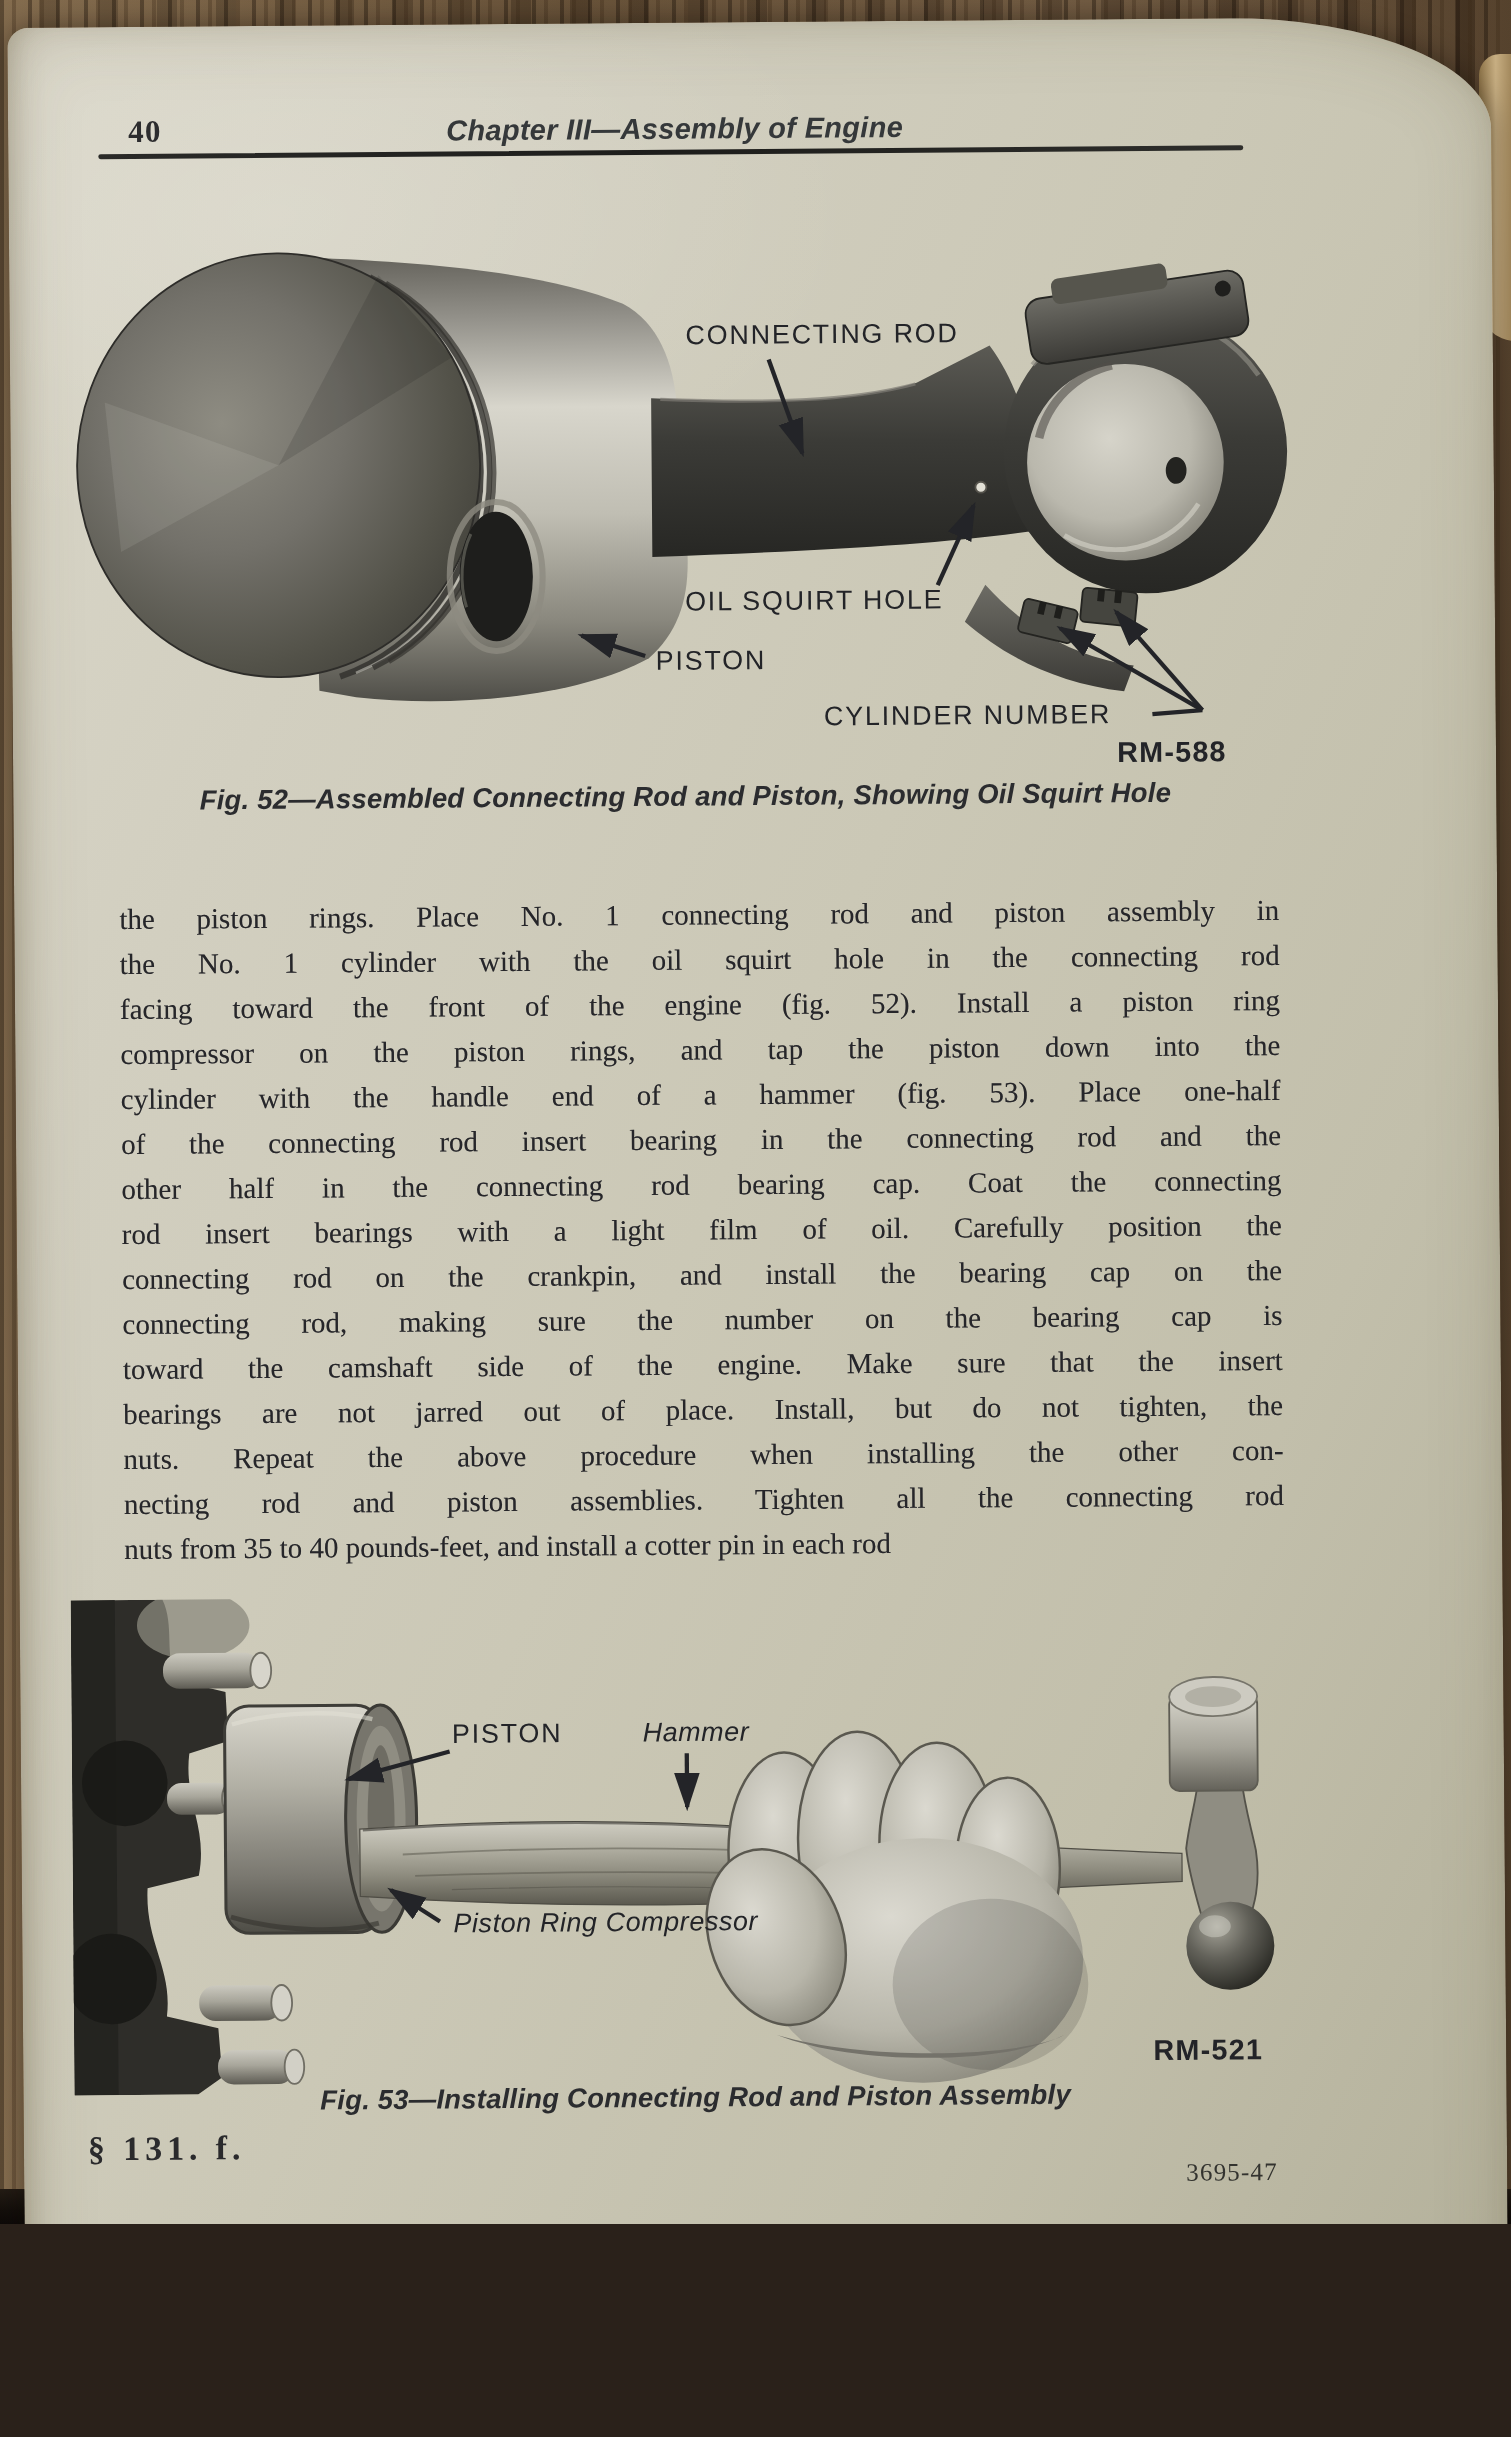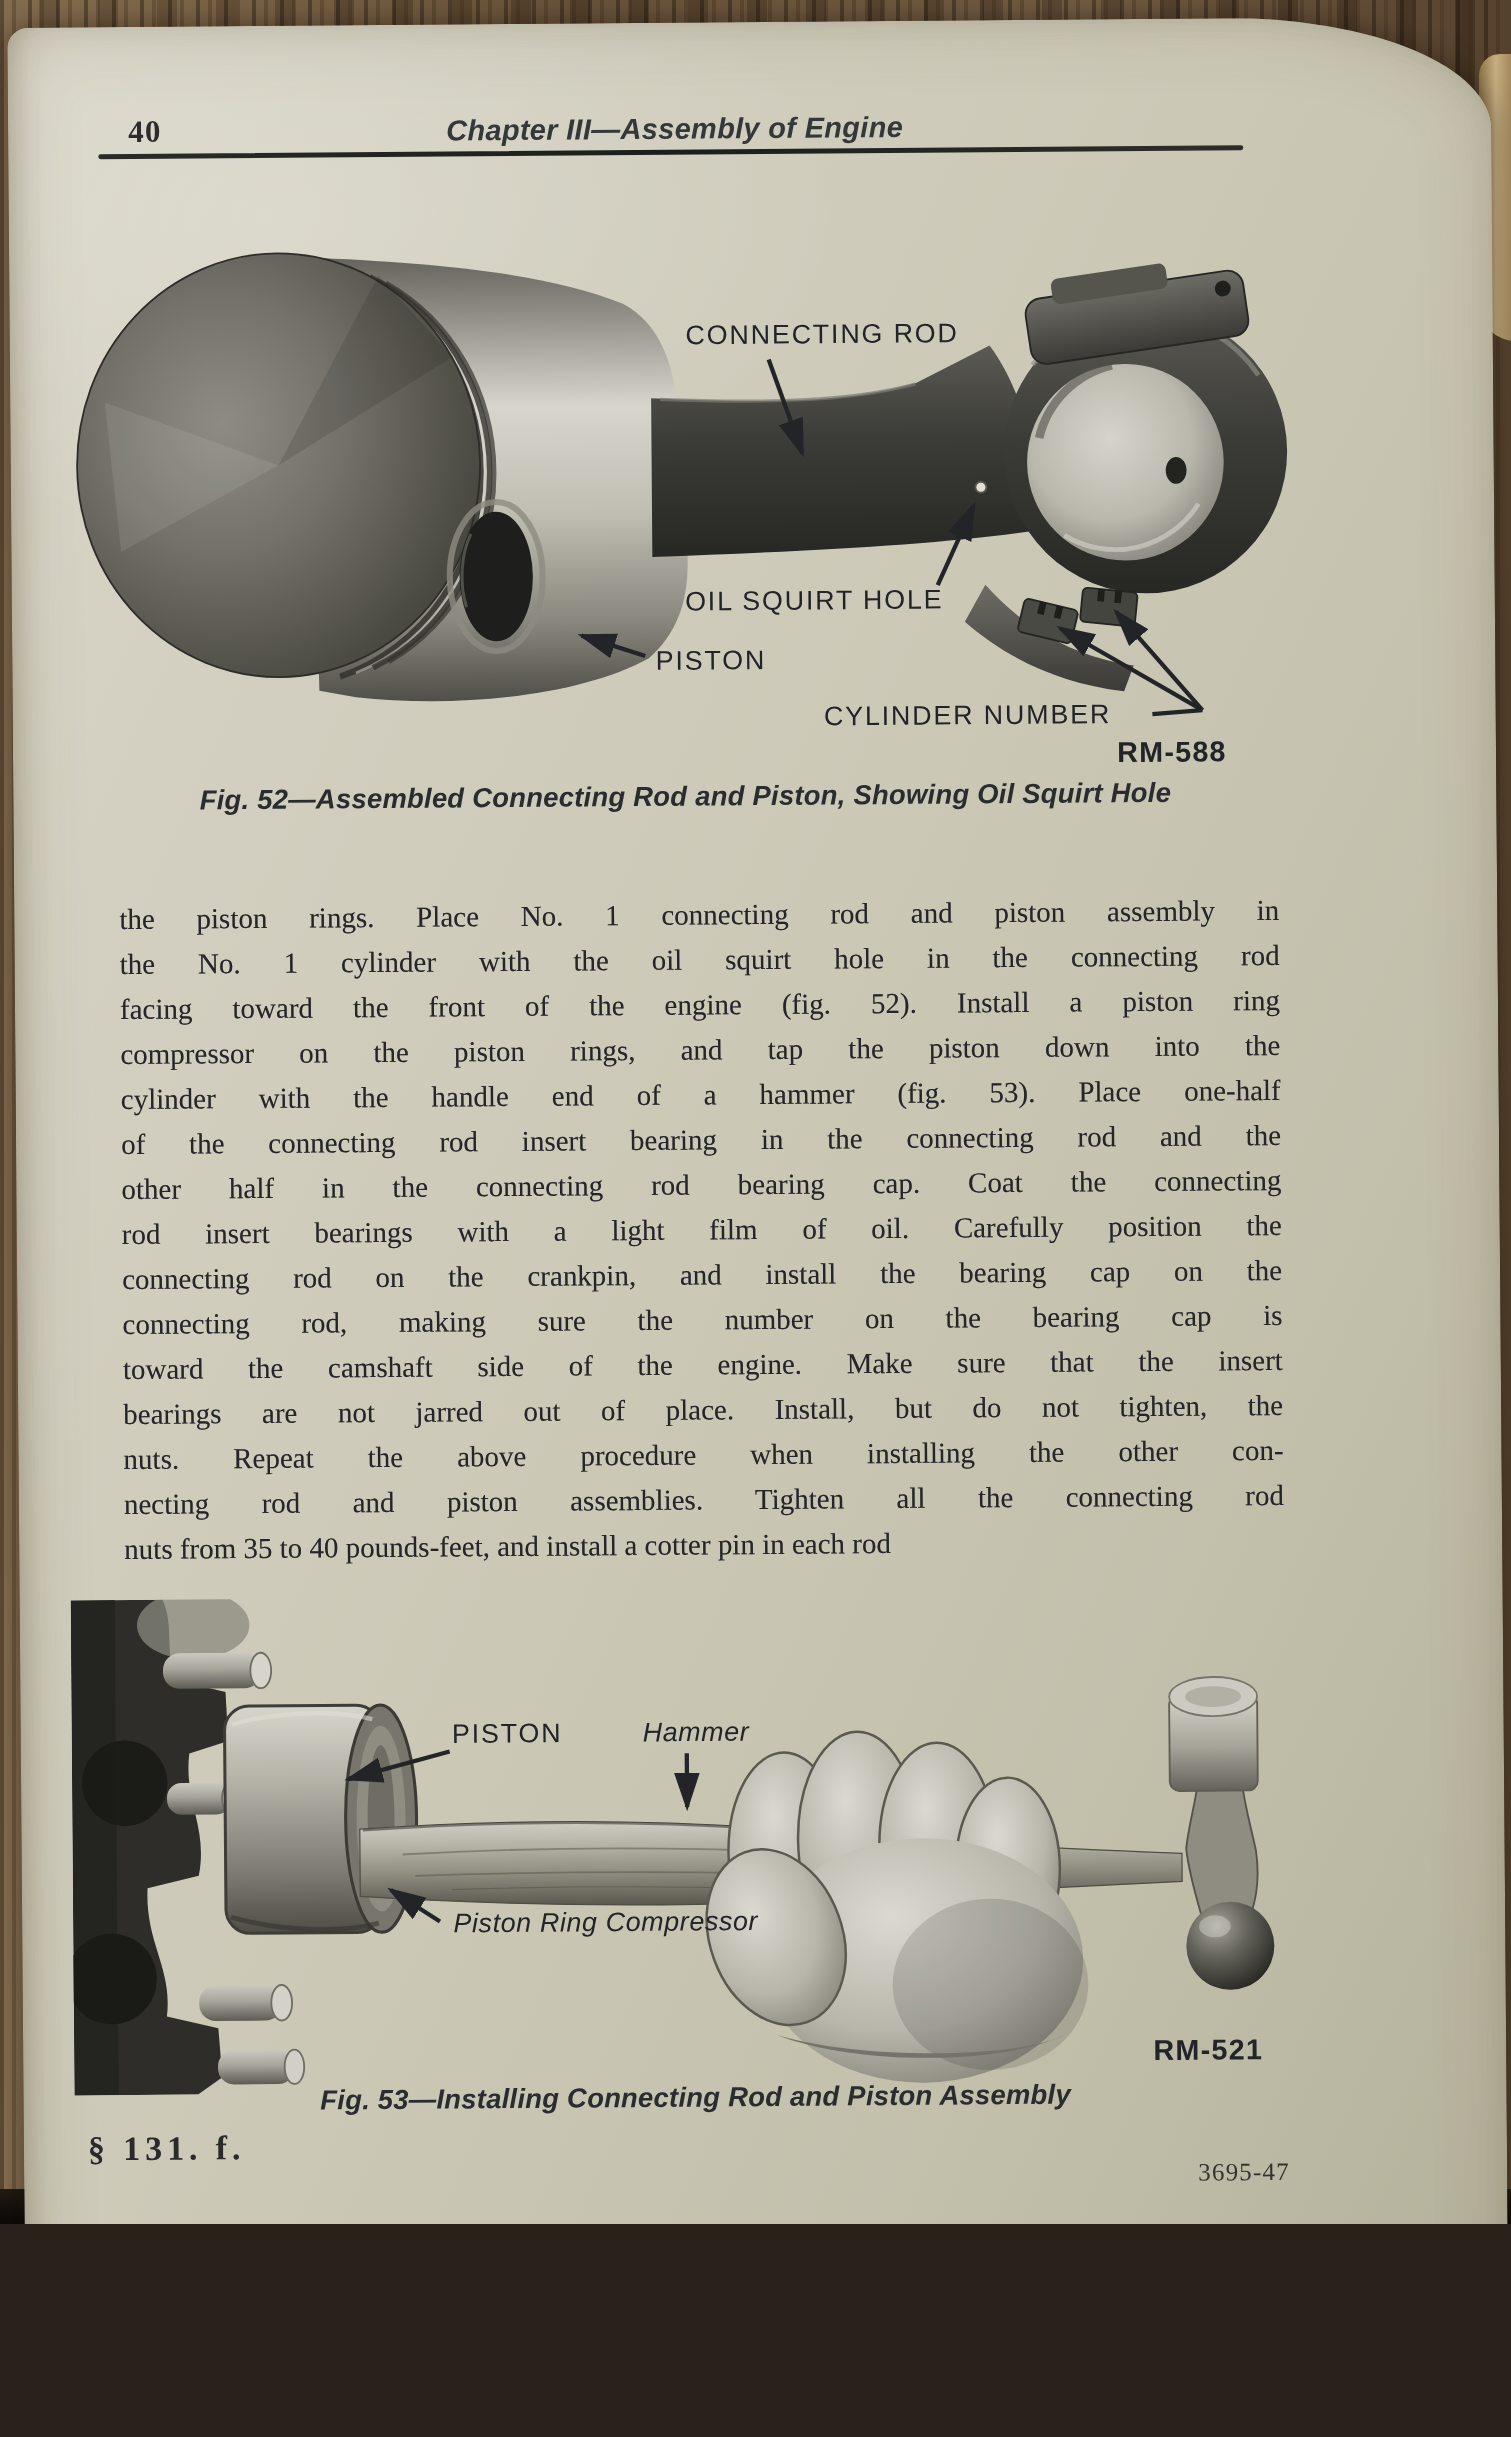--- a/index.html
+++ b/index.html
@@ -35,21 +35,21 @@
     font-size:27.5px;font-weight:bold;font-style:italic;color:#2b2c2f;letter-spacing:0.2px;}
   .body{position:absolute;left:105px;top:870px;width:1160px;
     font-family:"Liberation Serif",serif;font-size:29px;color:#26262a;
     text-shadow:0 0 0.6px rgba(30,30,34,.35);}
   .bline{height:45px;line-height:45px;overflow:hidden;text-align:justify;}
   .bline.j::after{content:"";display:inline-block;width:100%;height:0;}
   .bline.last{text-align:left;}
   .foot-left{position:absolute;left:64px;top:2103px;font-family:"Liberation Serif",serif;
     font-weight:bold;font-size:34px;color:#2a2a2c;letter-spacing:4.9px;}
   .foot-right{position:absolute;left:1162px;top:2140px;font-family:"Liberation Serif",serif;
-    font-size:25px;color:#33332f;letter-spacing:1.2px;margin-left:12px;}
+    font-size:25px;color:#33332f;letter-spacing:1.2px;}
   text{fill:#232428;}
   .lbl{font-family:"Liberation Sans",sans-serif;font-size:44px;letter-spacing:3px;}
   .lbl-i{font-family:"Liberation Sans",sans-serif;font-size:44px;font-style:italic;letter-spacing:1px;}
   .code{font-family:"Liberation Sans",sans-serif;font-size:47px;font-weight:bold;letter-spacing:2px;}
   .arr{stroke:#232428;stroke-width:7;fill:none;}
 </style>
 </head>
 <body>
 
 <div class="scene">

